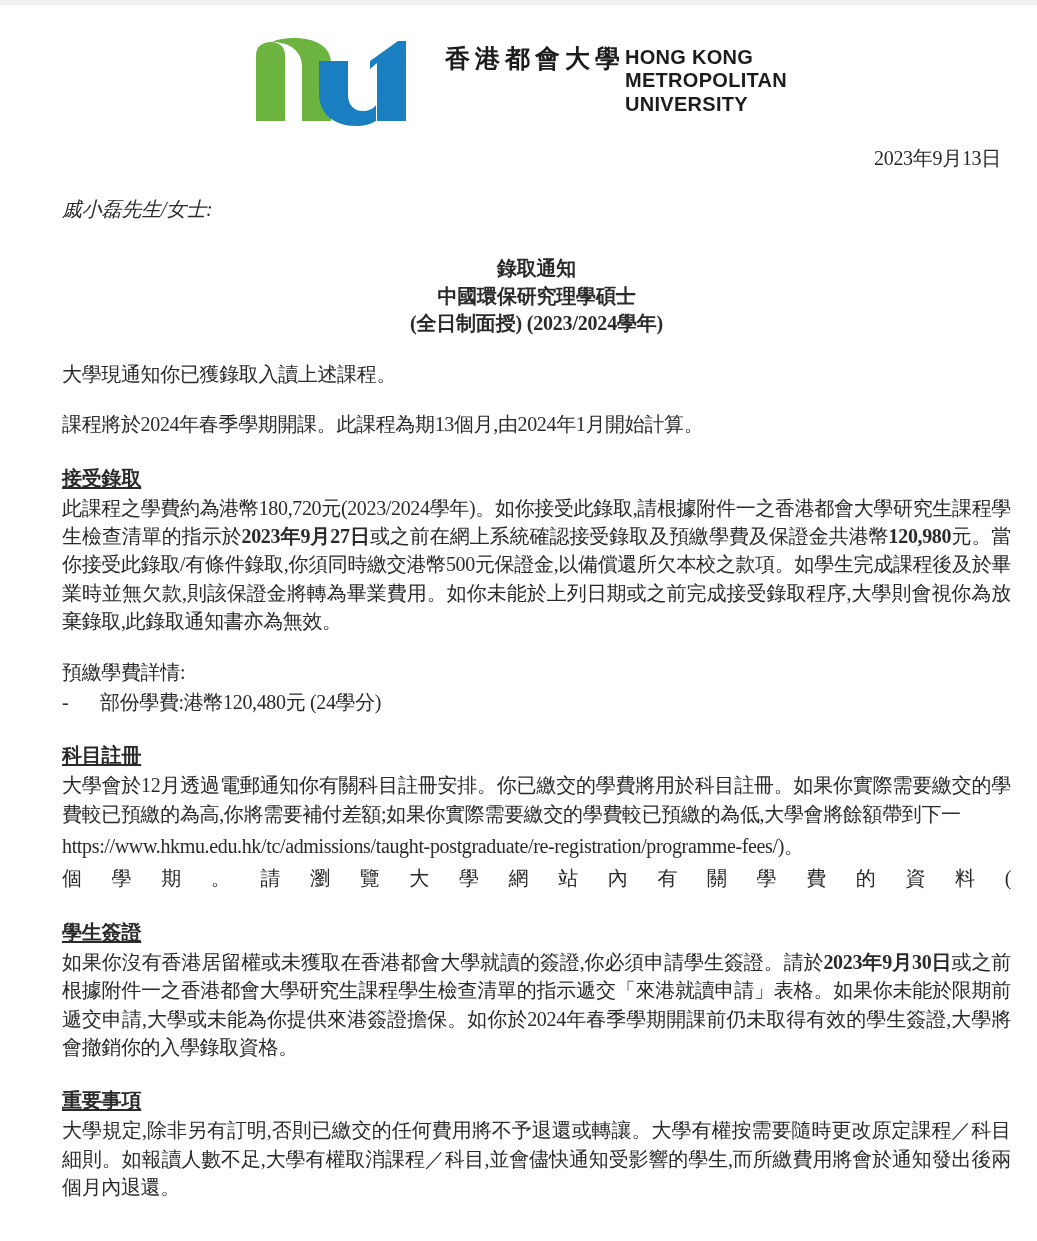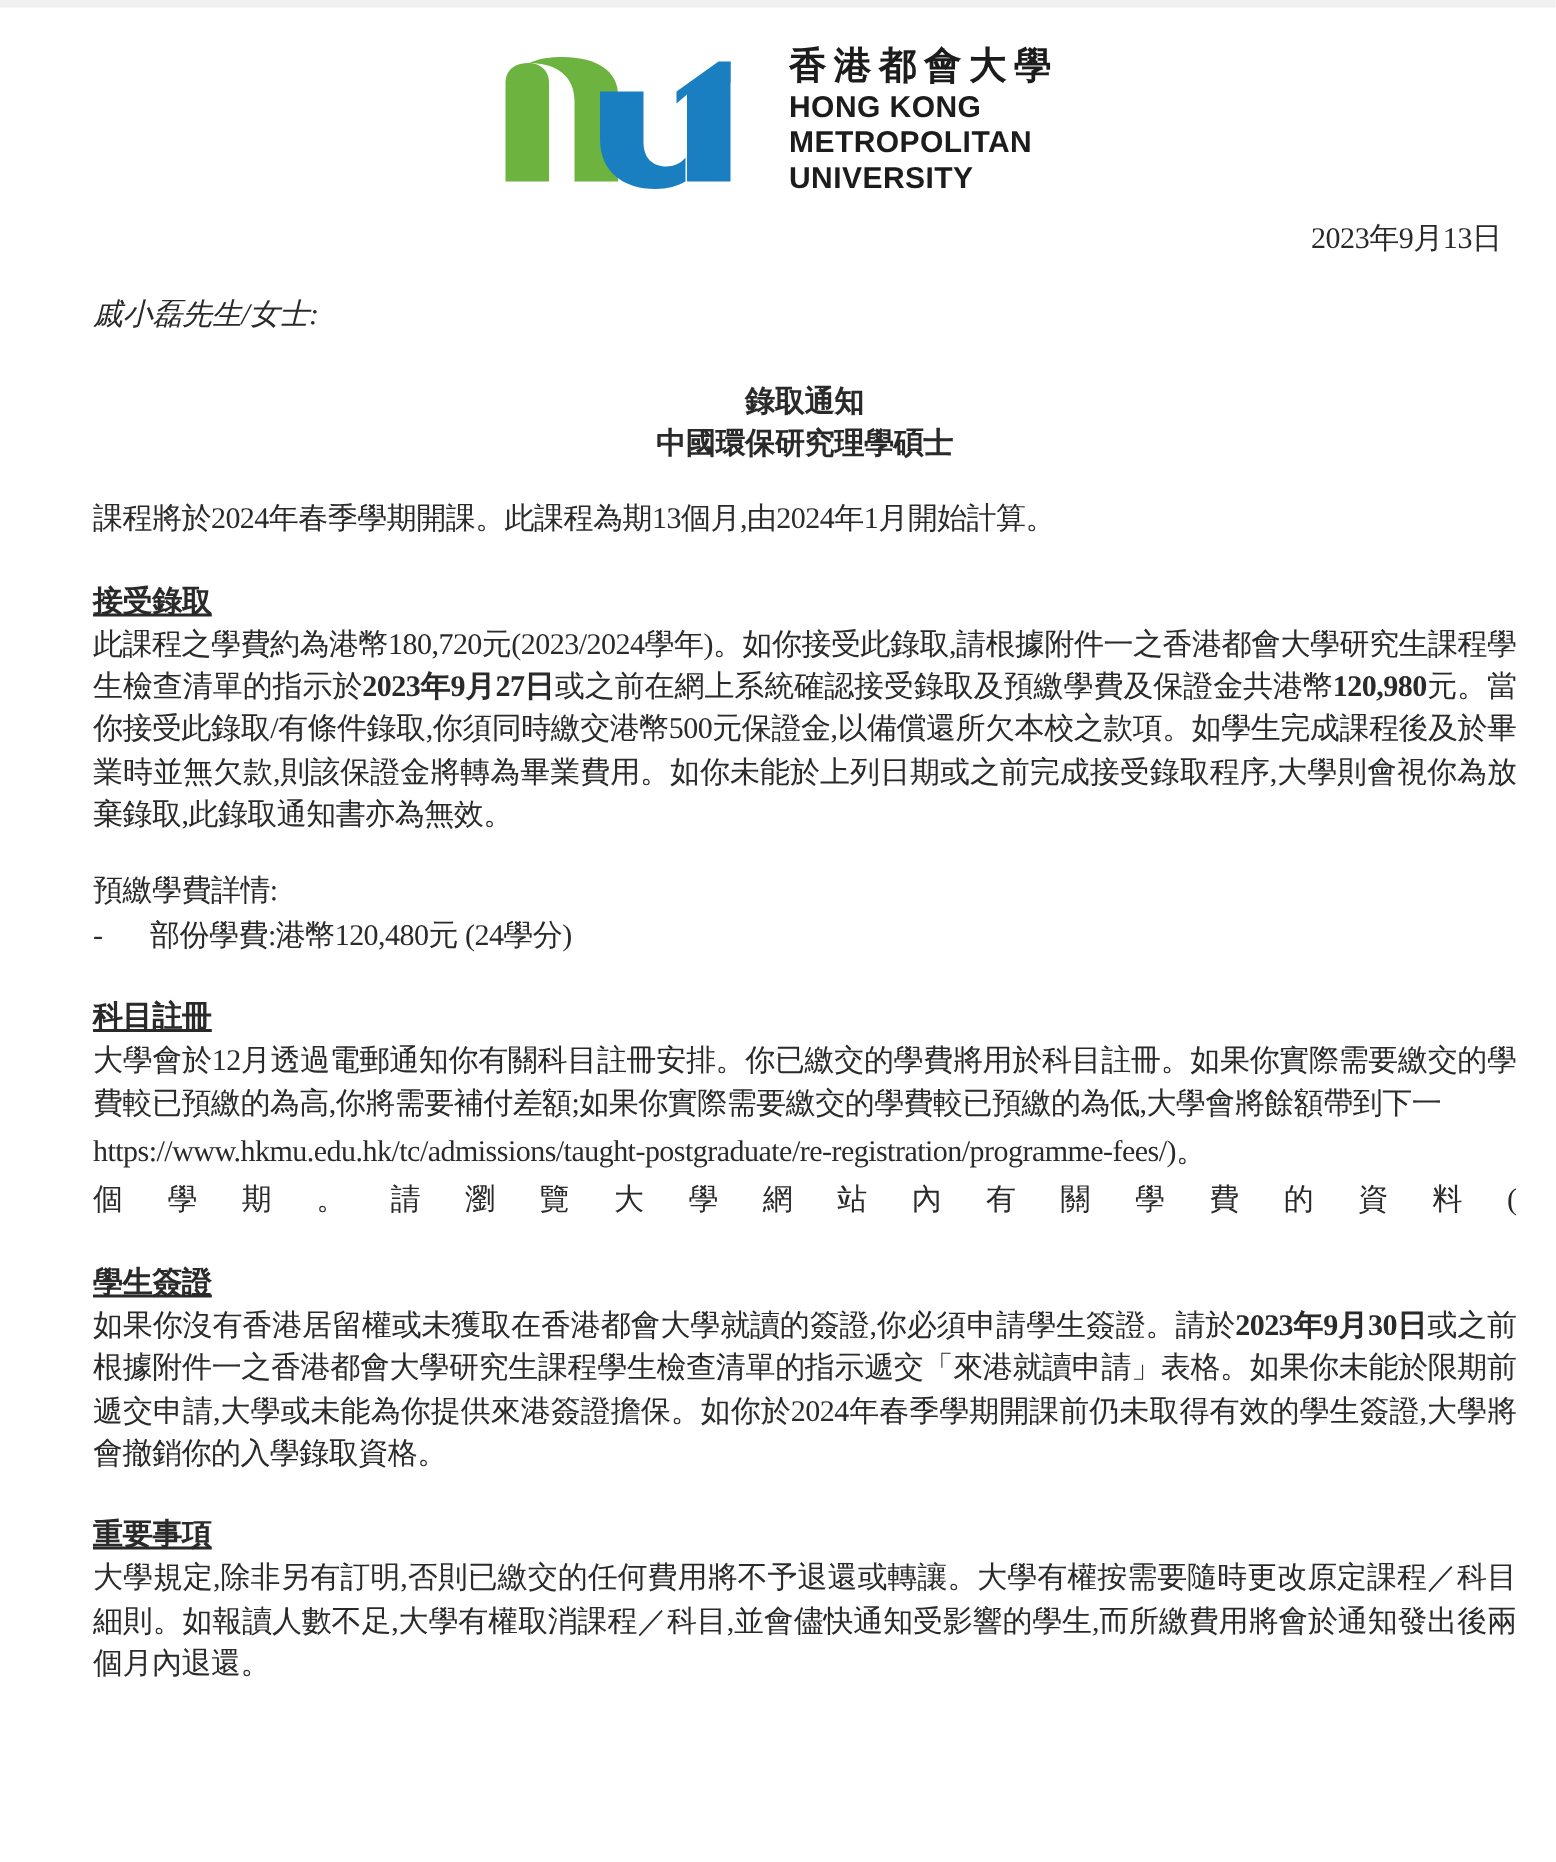--- a/index.html
+++ b/index.html
@@ -43,21 +43,21 @@
   }
   .logo-mark {
     width: 175px;
     height: 95px;
     position: relative;
     flex: 0 0 auto;
   }
   .logo-mark svg { display: block; }
   .logo-words {
     display: flex;
-    flex-direction: column;
+    flex-direction: row;
     justify-content: center;
     line-height: 1.0;
     padding-top: 2px;
   }
   .logo-zh {
     font-family: "DejaVu Sans", "Liberation Sans", sans-serif;
     font-size: 25px;
     font-weight: 700;
     letter-spacing: 5px;
     color: #1c1c1c;
@@ -174,22 +174,24 @@
 
   <div class="content">
 
     <div class="date-line">2023年9月13日</div>
 
     <div class="salutation">戚小磊先生/女士:</div>
 
     <div class="title-block">
       <div>錄取通知</div>
       <div>中國環保研究理學碩士</div>
-    </div>
-
+      <div>(全日制面授) (2023/2024學年)</div>
+    </div>
+
+    <div class="para">大學現通知你已獲錄取入讀上述課程。</div>
 
     <div class="para">課程將於2024年春季學期開課。此課程為期13個月,由2024年1月開始計算。</div>
 
     <div class="sec-head">接受錄取</div>
     <div class="para"><span>此課程之學費約為港幣180,720元(2023/2024學年)。如你接受此錄取,請根據附件一之香港都會大學研究生課程學生檢查清單的指示於</span><b>2023年9月27日</b><span>或之前在網上系統確認接受錄取及預繳學費及保證金共港幣</span><b>120,980</b><span>元。當你接受此錄取/有條件錄取,你須同時繳交港幣500元保證金,以備償還所欠本校之款項。如學生完成課程後及於畢業時並無欠款,則該保證金將轉為畢業費用。如你未能於上列日期或之前完成接受錄取程序,大學則會視你為放棄錄取,此錄取通知書亦為無效。</span></div>
 
     <div class="para">預繳學費詳情:</div>
     <div class="bullet-row">
       <span class="bullet-mark">-</span>
       <span>部份學費:港幣120,480元 (24學分)</span>

